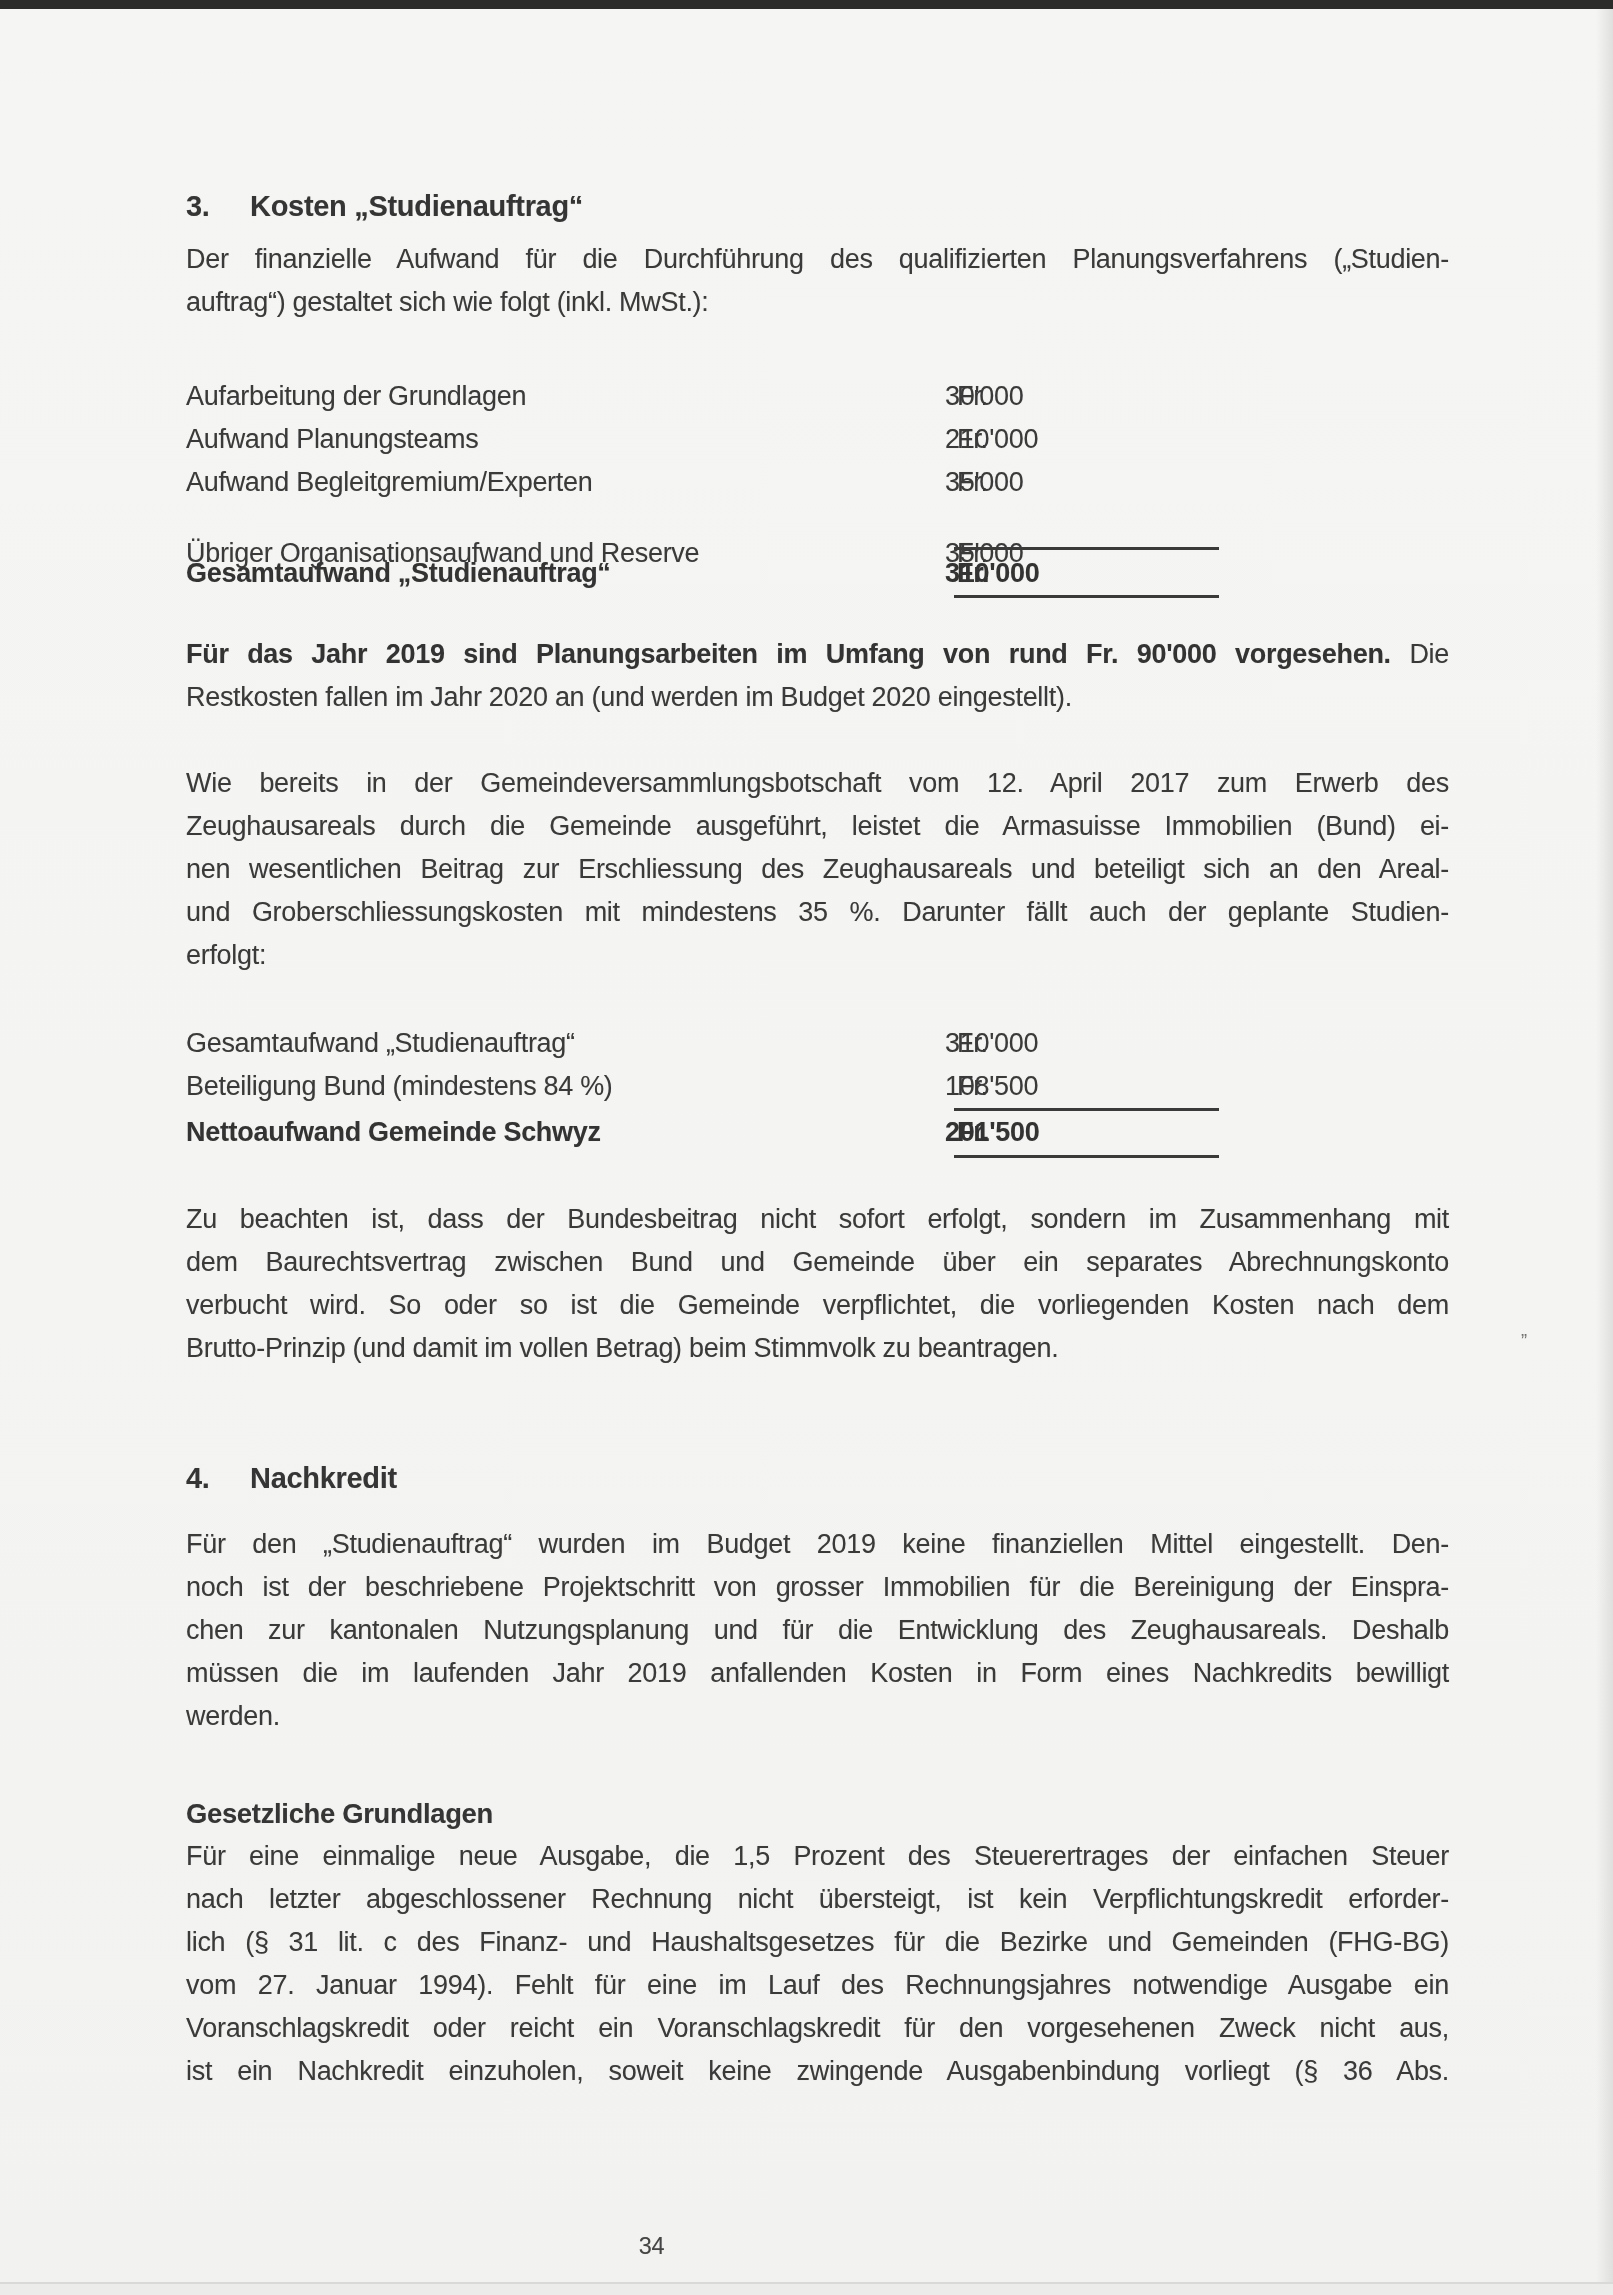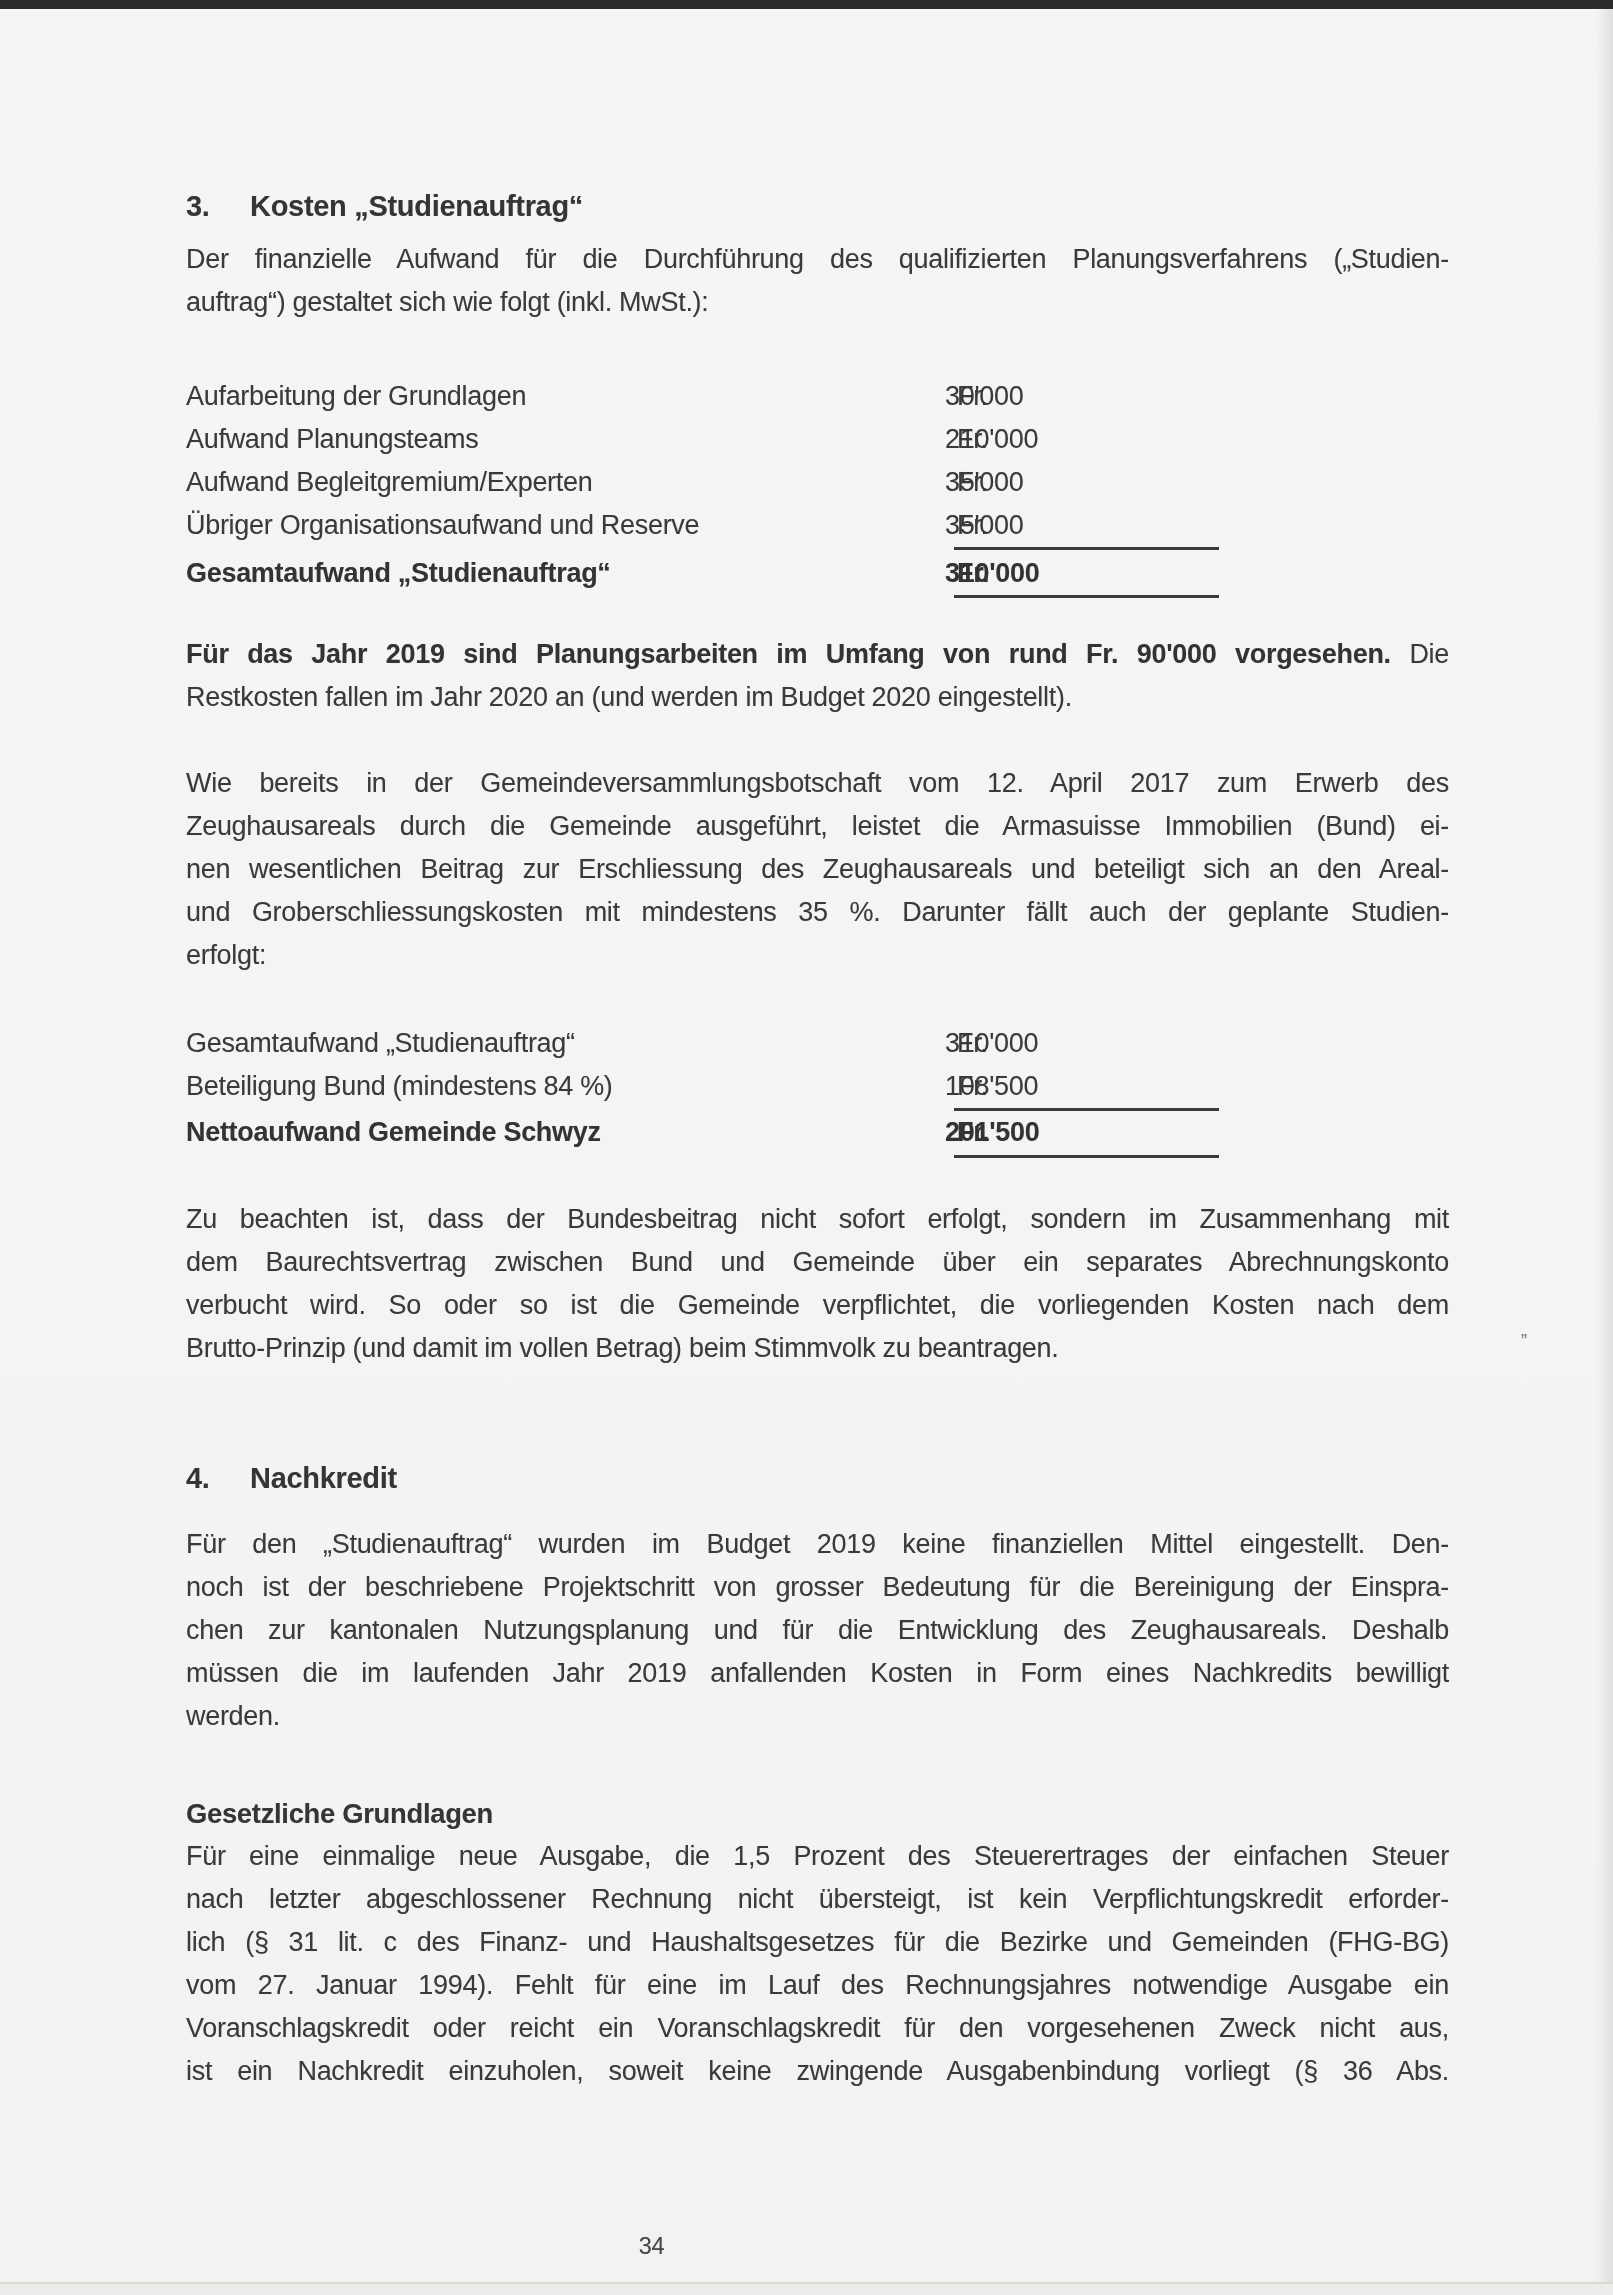--- a/index.html
+++ b/index.html
@@ -64,21 +64,21 @@
   <div class="trow txt" style="top:418px">
     <span>Aufwand Planungsteams</span>
     <span class="amt-cur">Fr.</span>
     <span class="amt-val">210'000</span>
   </div>
   <div class="trow txt" style="top:461px">
     <span>Aufwand Begleitgremium/Experten</span>
     <span class="amt-cur">Fr.</span>
     <span class="amt-val">35'000</span>
   </div>
-  <div class="trow txt" style="top:504px">
+  <div class="trow txt" style="top:532px">
     <span>Übriger Organisationsaufwand und Reserve</span>
     <span class="amt-cur">Fr.</span>
     <span class="amt-val">35'000</span>
   </div>
   <div class="rule thin" style="top:547px"></div>
   <div class="trow b txt" style="top:552px">
     <span>Gesamtaufwand „Studienauftrag“</span>
     <span class="amt-cur">Fr.</span>
     <span class="amt-val">310'000</span>
   </div>
@@ -124,21 +124,21 @@
 
   <span class="artifact">”</span>
 
   <div class="heading txt" style="top:1457px">
     <span class="num">4.</span>
     <span>Nachkredit</span>
   </div>
 
   <div class="para txt" style="top:1523px">
     <div class="pline j">Für den „Studienauftrag“ wurden im Budget 2019 keine finanziellen Mittel eingestellt. Den-</div>
-    <div class="pline j">noch ist der beschriebene Projektschritt von grosser Bedeutung für die Bereinigung der Einspra-</div>
+    <div class="pline j">noch ist der beschriebene Projektschritt von grosser Immobilien für die Bereinigung der Einspra-</div>
     <div class="pline j">chen zur kantonalen Nutzungsplanung und für die Entwicklung des Zeughausareals. Deshalb</div>
     <div class="pline j">müssen die im laufenden Jahr 2019 anfallenden Kosten in Form eines Nachkredits bewilligt</div>
     <div class="pline">werden.</div>
   </div>
 
   <div class="subheading txt" style="top:1792px">Gesetzliche Grundlagen</div>
 
   <div class="para txt" style="top:1835px">
     <div class="pline j">Für eine einmalige neue Ausgabe, die 1,5 Prozent des Steuerertrages der einfachen Steuer</div>
     <div class="pline j">nach letzter abgeschlossener Rechnung nicht übersteigt, ist kein Verpflichtungskredit erforder-</div>

